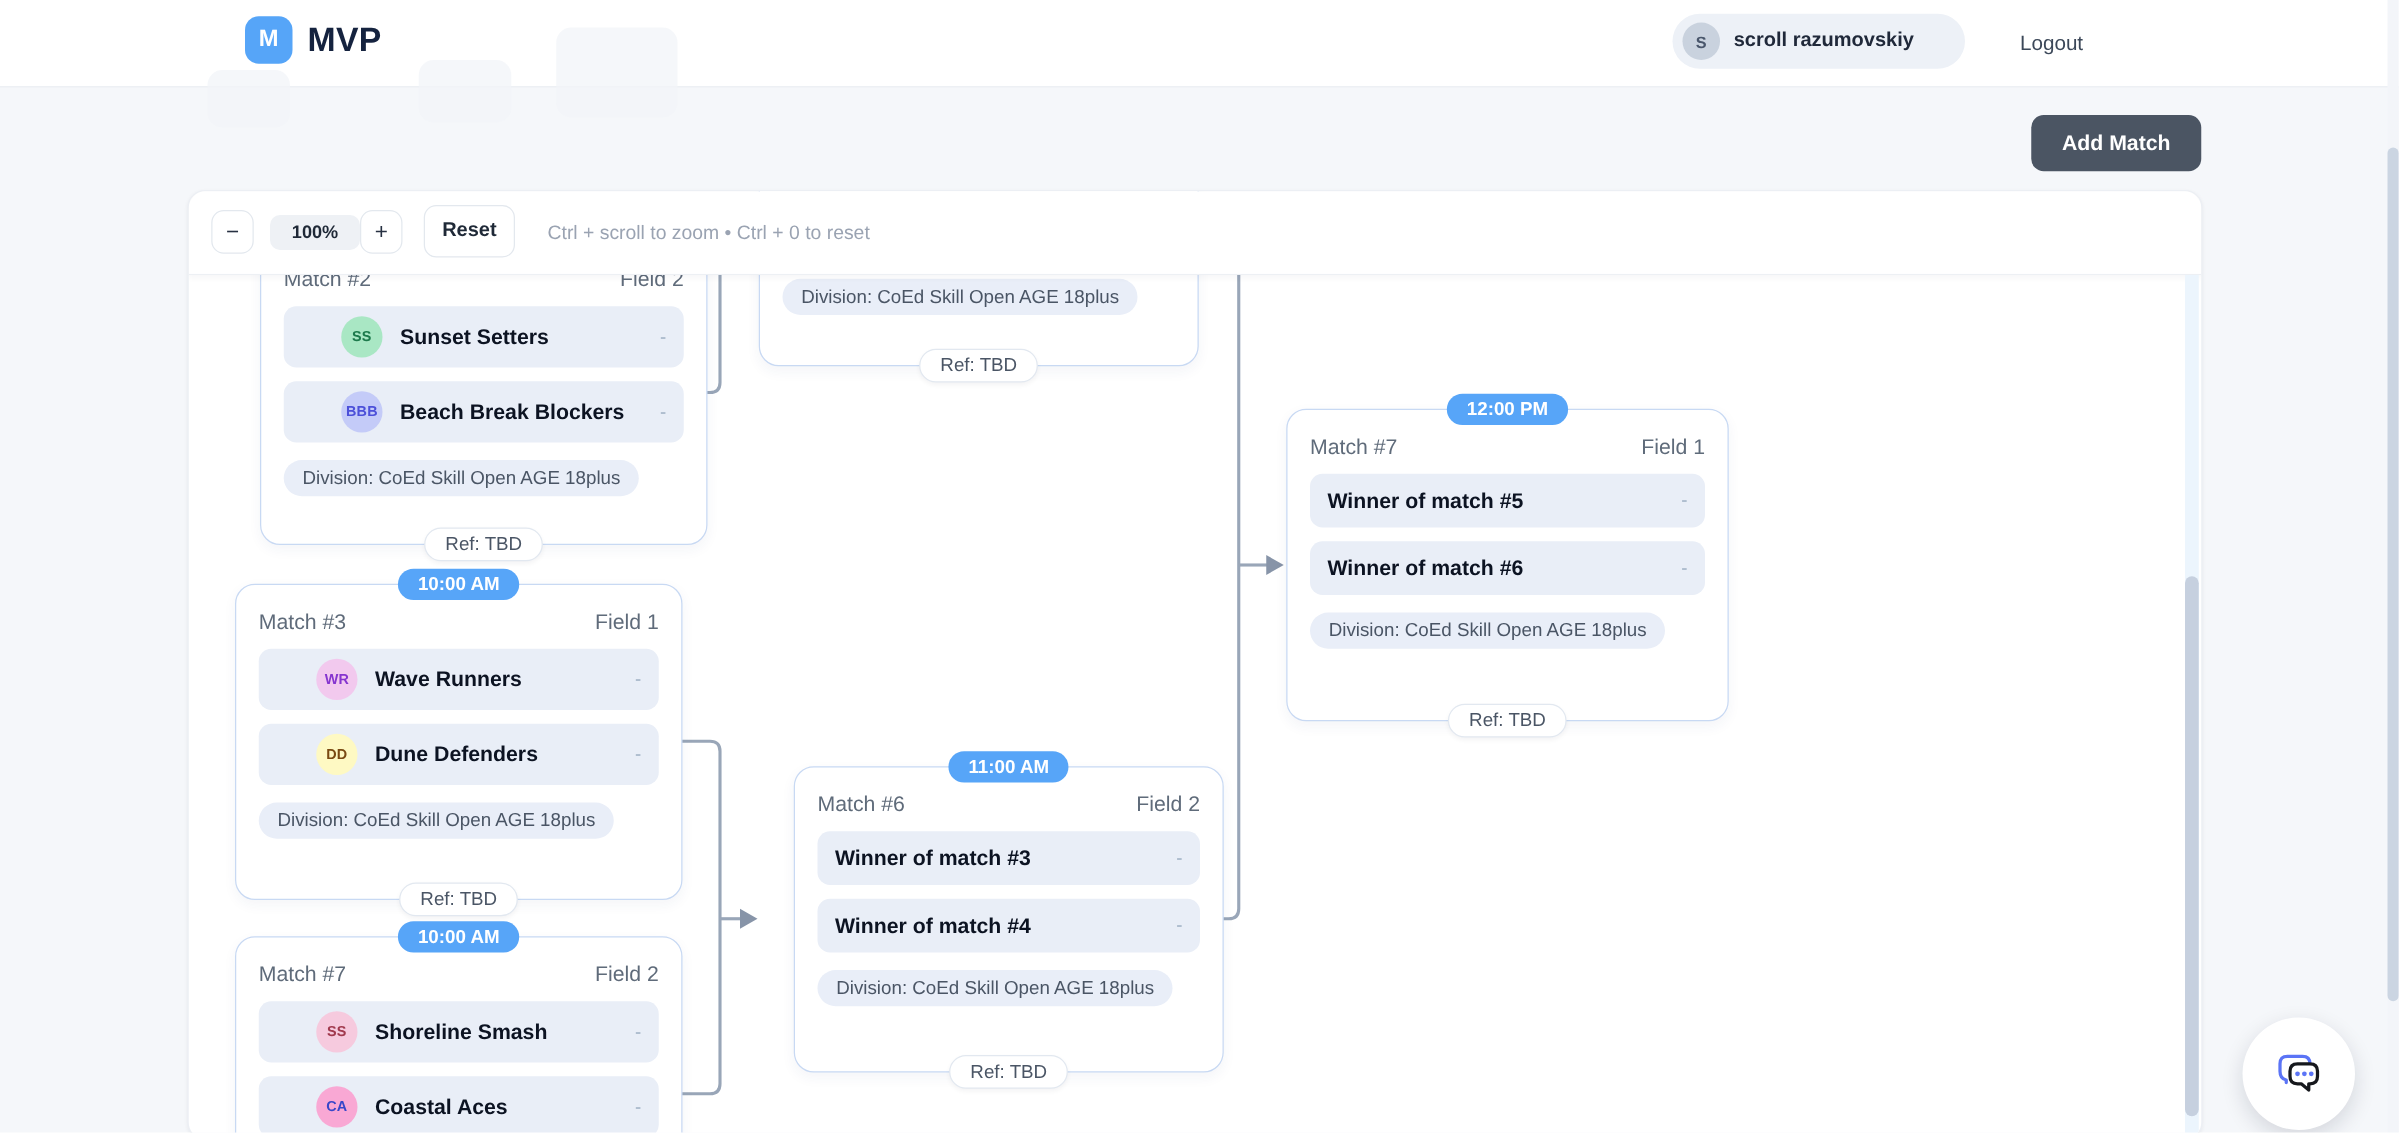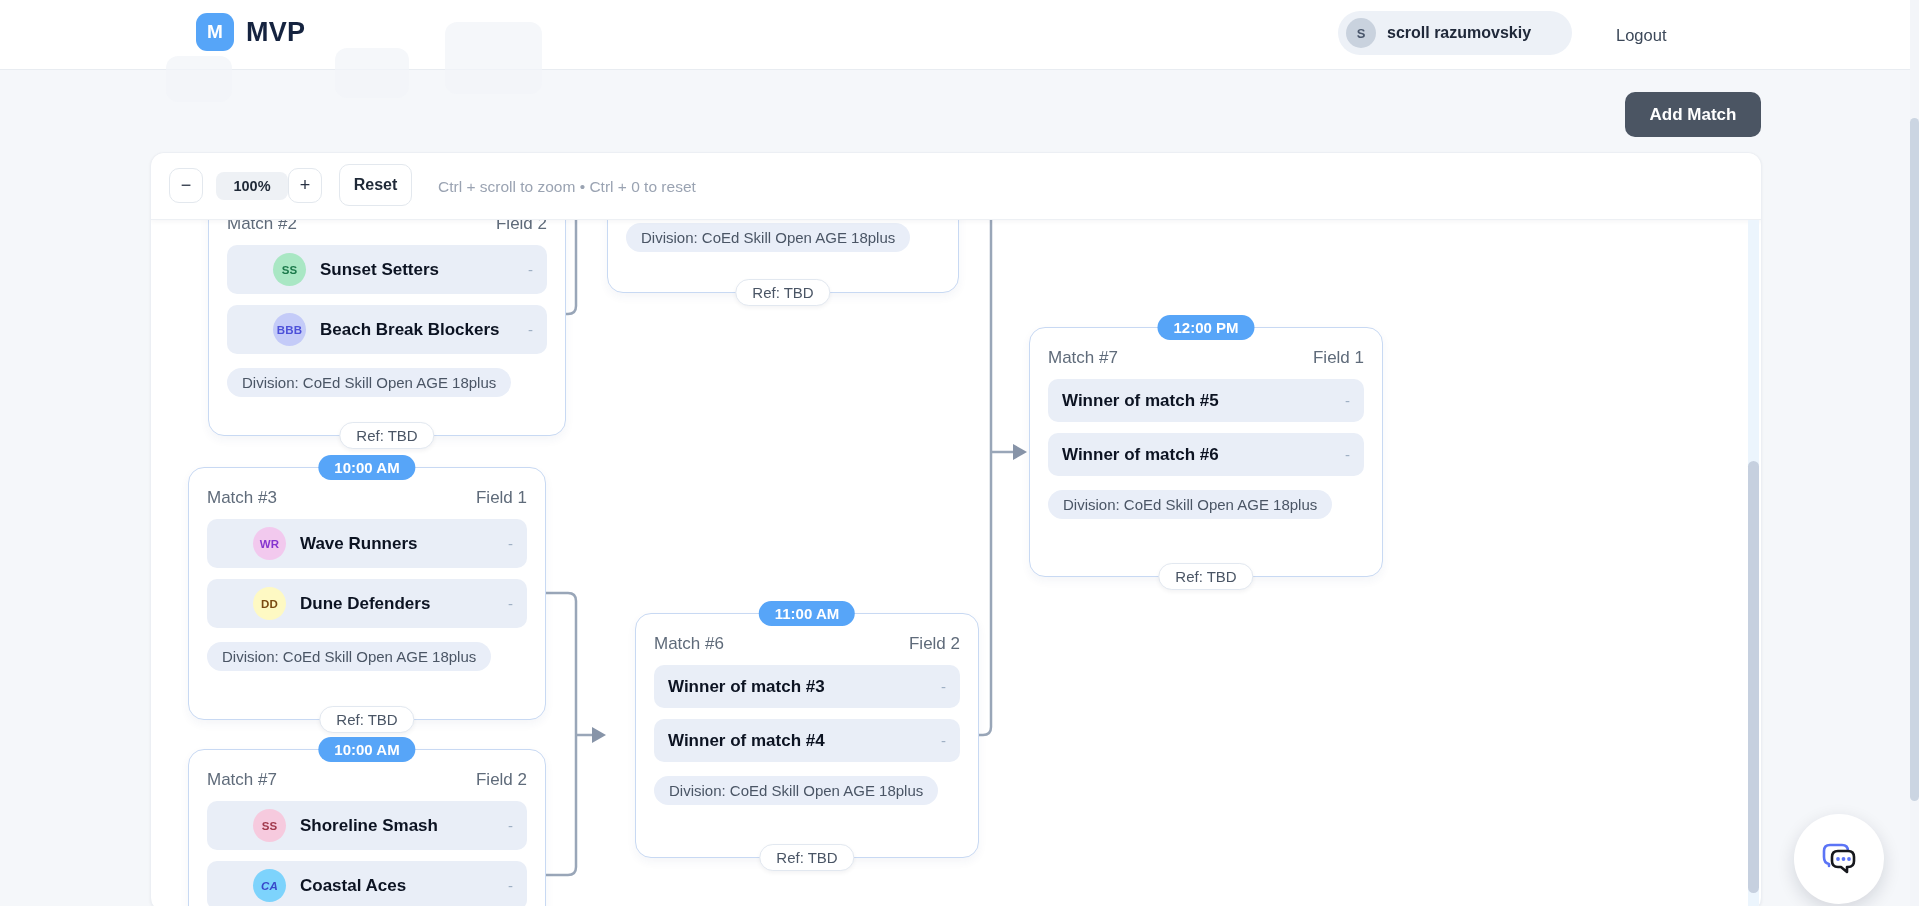--- a/index.html
+++ b/index.html
@@ -151,21 +151,21 @@
         <div class="match-head">
           <span>Match #7</span>
           <span>Field 2</span>
         </div>
         <div class="team-row has-avatar">
           <div class="team-avatar" style="background: rgb(246, 202, 222); color: rgb(161, 58, 78);">SS</div>
           <div class="team-name">Shoreline Smash</div>
           <div class="team-score">-</div>
         </div>
         <div class="team-row has-avatar">
-          <div class="team-avatar" style="background: #7dd3fc; color: rgb(56, 71, 201); font-style: italic;">CA</div>
+          <div class="team-avatar" style="background: #f9a8d4; color: rgb(56, 71, 201);">CA</div>
           <div class="team-name">Coastal Aces</div>
           <div class="team-score">-</div>
         </div>
       </div>
       <div class="match-card" style="left: 456px; top: -95px; width: 352px; height: 235px;"><div class="division-pill" style="margin-top: 144px;">Division: CoEd Skill Open AGE 18plus</div><div class="ref-pill">Ref: TBD</div></div>
       <div class="match-card" style="left: 456px; top: 460px; width: 344px; height: 245px; margin-left: 28px;"><div class="time-badge">11:00 AM</div><div class="match-head">
           <span>Match #6</span>
           <span>Field 2</span>
         </div><div class="team-row no-avatar">
           <div class="team-name">Winner of match #3</div>

